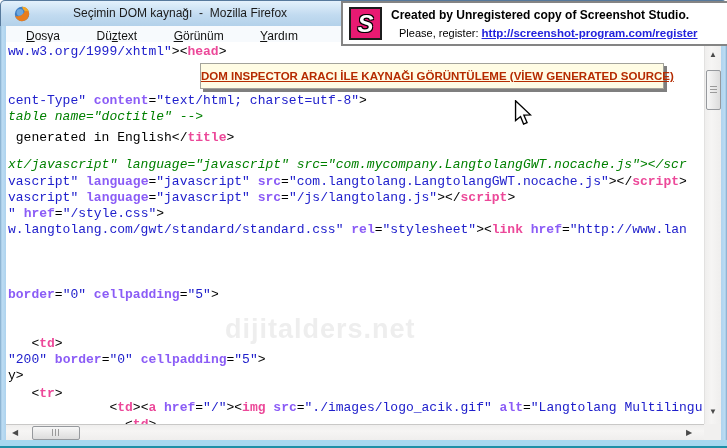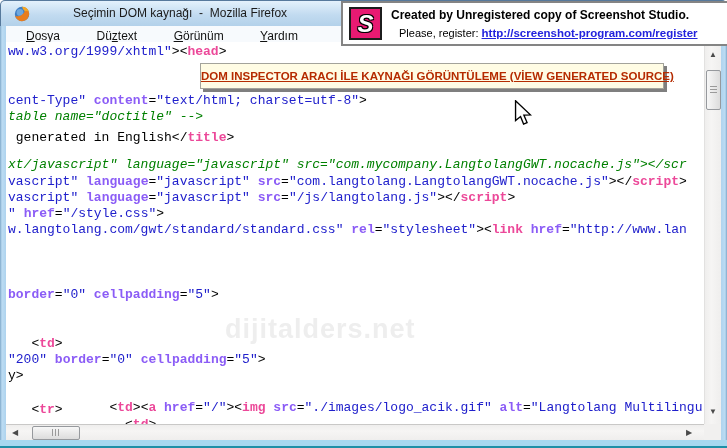--- a/index.html
+++ b/index.html
@@ -113,21 +113,21 @@
         <div class="code-line" style="top: 88px;"><span class="seg-t"> generated in English&lt;/</span><span class="seg-g">title</span><span class="seg-t">&gt;</span></div>
         <div class="code-line" style="top: 115.4px;"><span class="seg-c">xt/javascript" language="javascript" src="com.mycompany.LangtolangGWT.nocache.js"&gt;&lt;/scr</span></div>
         <div class="code-line" style="top: 131.6px;"><span class="seg-v">vascript"</span><span class="seg-t"> </span><span class="seg-a">language</span><span class="seg-t">=</span><span class="seg-v">"javascript"</span><span class="seg-t"> </span><span class="seg-a">src</span><span class="seg-t">=</span><span class="seg-v">"com.langtolang.LangtolangGWT.nocache.js"</span><span class="seg-t">&gt;&lt;/</span><span class="seg-g">script</span><span class="seg-t">&gt;</span></div>
         <div class="code-line" style="top: 147.8px;"><span class="seg-v">vascript"</span><span class="seg-t"> </span><span class="seg-a">language</span><span class="seg-t">=</span><span class="seg-v">"javascript"</span><span class="seg-t"> </span><span class="seg-a">src</span><span class="seg-t">=</span><span class="seg-v">"/js/langtolang.js"</span><span class="seg-t">&gt;&lt;/</span><span class="seg-g">script</span><span class="seg-t">&gt;</span></div>
         <div class="code-line" style="top: 164px;"><span class="seg-v">"</span><span class="seg-t"> </span><span class="seg-a">href</span><span class="seg-t">=</span><span class="seg-v">"/style.css"</span><span class="seg-t">&gt;</span></div>
         <div class="code-line" style="top: 180.2px;"><span class="seg-v">w.langtolang.com/gwt/standard/standard.css"</span><span class="seg-t"> </span><span class="seg-a">rel</span><span class="seg-t">=</span><span class="seg-v">"stylesheet"</span><span class="seg-t">&gt;&lt;</span><span class="seg-g">link</span><span class="seg-t"> </span><span class="seg-a">href</span><span class="seg-t">=</span><span class="seg-v">"http://www.lan</span></div>
         <div class="code-line" style="top: 245px;"><span class="seg-a">border</span><span class="seg-t">=</span><span class="seg-v">"0"</span><span class="seg-t"> </span><span class="seg-a">cellpadding</span><span class="seg-t">=</span><span class="seg-v">"5"</span><span class="seg-t">&gt;</span></div>
         <div class="code-line" style="top: 293.6px;"><span class="seg-t">   &lt;</span><span class="seg-g">td</span><span class="seg-t">&gt;</span></div>
         <div class="code-line" style="top: 309.8px;"><span class="seg-v">"200"</span><span class="seg-t"> </span><span class="seg-a">border</span><span class="seg-t">=</span><span class="seg-v">"0"</span><span class="seg-t"> </span><span class="seg-a">cellpadding</span><span class="seg-t">=</span><span class="seg-v">"5"</span><span class="seg-t">&gt;</span></div>
         <div class="code-line" style="top: 326px;"><span class="seg-t">y&gt;</span></div>
-        <div class="code-line" style="top: 360px; text-align: center;"><span class="seg-t">   &lt;</span><span class="seg-g">tr</span><span class="seg-t">&gt;</span></div>
+        <div class="code-line" style="top: 344px; text-align: center;"><span class="seg-t">   &lt;</span><span class="seg-g">tr</span><span class="seg-t">&gt;</span></div>
         <div class="code-line" style="top: 358.4px;"><span class="seg-t">             &lt;</span><span class="seg-g">td</span><span class="seg-t">&gt;&lt;</span><span class="seg-g">a</span><span class="seg-t"> </span><span class="seg-a">href</span><span class="seg-t">=</span><span class="seg-v">"/"</span><span class="seg-t">&gt;&lt;</span><span class="seg-g">img</span><span class="seg-t"> </span><span class="seg-a">src</span><span class="seg-t">=</span><span class="seg-v">"./images/logo_acik.gif"</span><span class="seg-t"> </span><span class="seg-a">alt</span><span class="seg-t">=</span><span class="seg-v">"Langtolang Multilingu</span></div>
         <div class="code-line" style="top: 374.6px;"><span class="seg-t">               &lt;</span><span class="seg-g">td</span><span class="seg-t">&gt;</span></div>
       </div>
   </div>
 
   <div class="tooltip">
     <span>DOM INSPECTOR ARACI İLE KAYNAĞI GÖRÜNTÜLEME (VİEW GENERATED SOURCE)</span>
   </div>
 
   <div class="vscroll">

